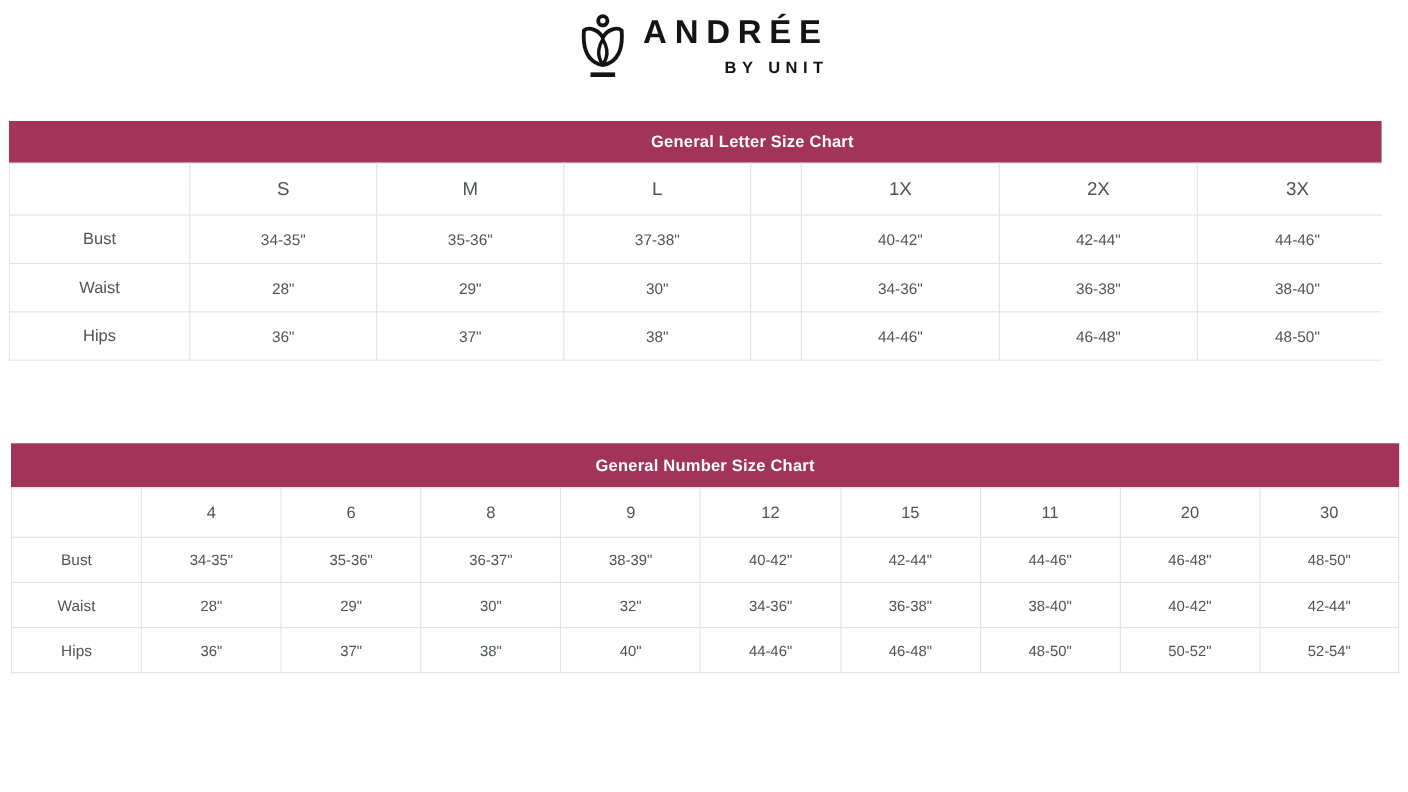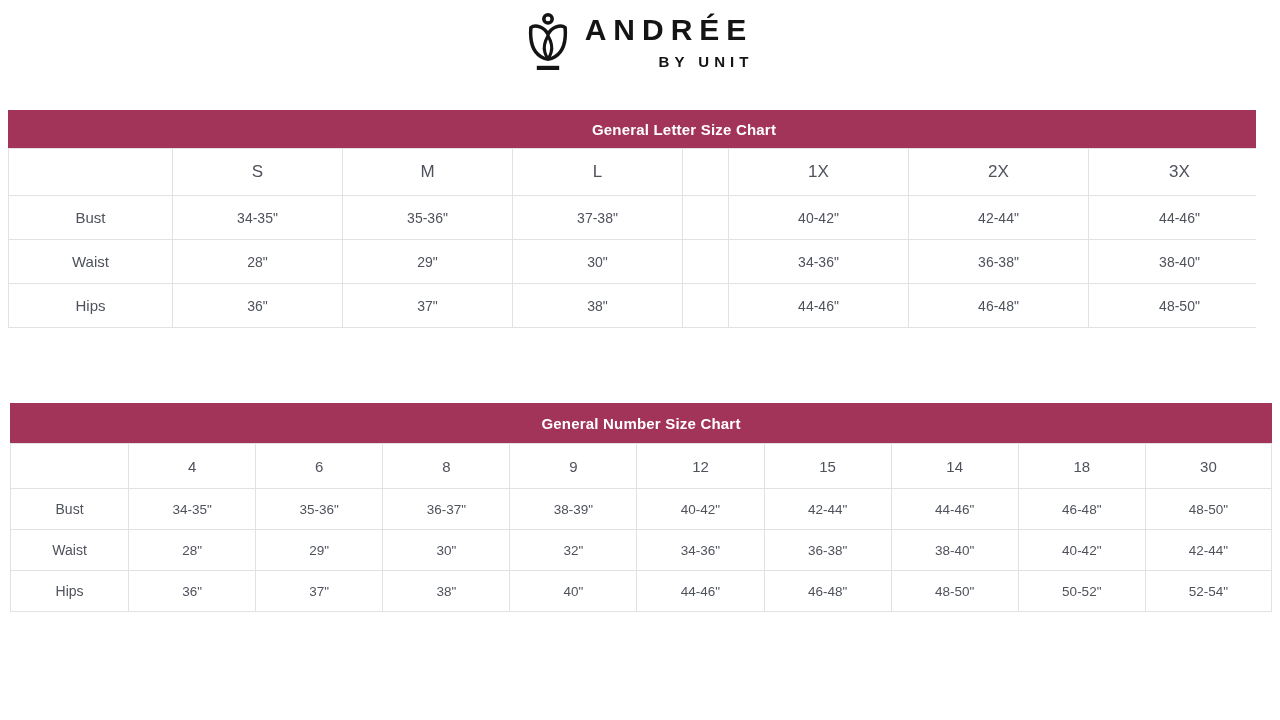--- a/index.html
+++ b/index.html
@@ -153,22 +153,22 @@
       </colgroup>
       <thead>
         <tr>
           <th></th>
           <th>4</th>
           <th>6</th>
           <th>8</th>
           <th>9</th>
           <th>12</th>
           <th>15</th>
-          <th>14</th>
-          <th>18</th>
+          <th>11</th>
+          <th>20</th>
           <th>30</th>
         </tr>
       </thead>
       <tbody>
         <tr>
           <td class="row-label">Bust</td>
           <td>34-35"</td>
           <td>35-36"</td>
           <td>36-37"</td>
           <td>38-39"</td>

